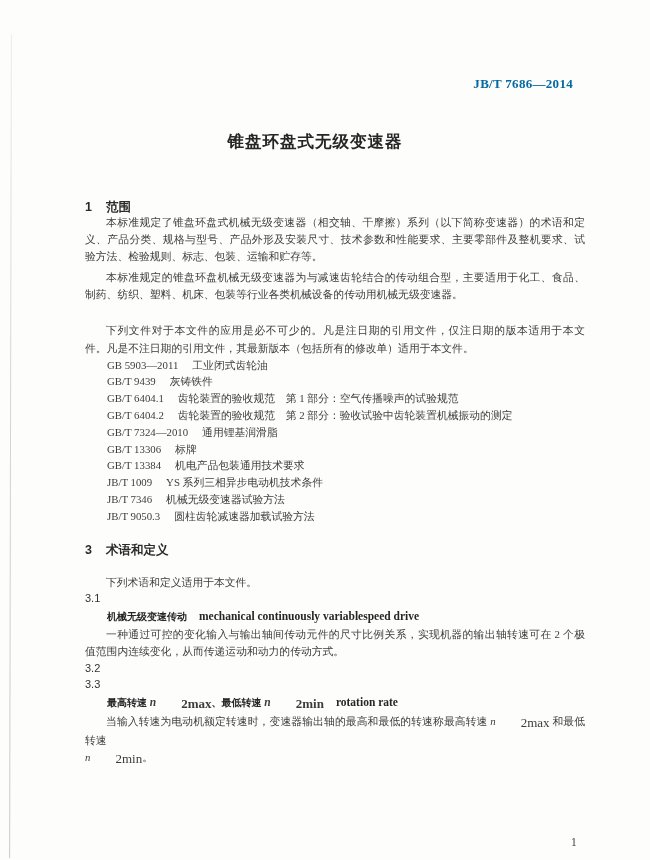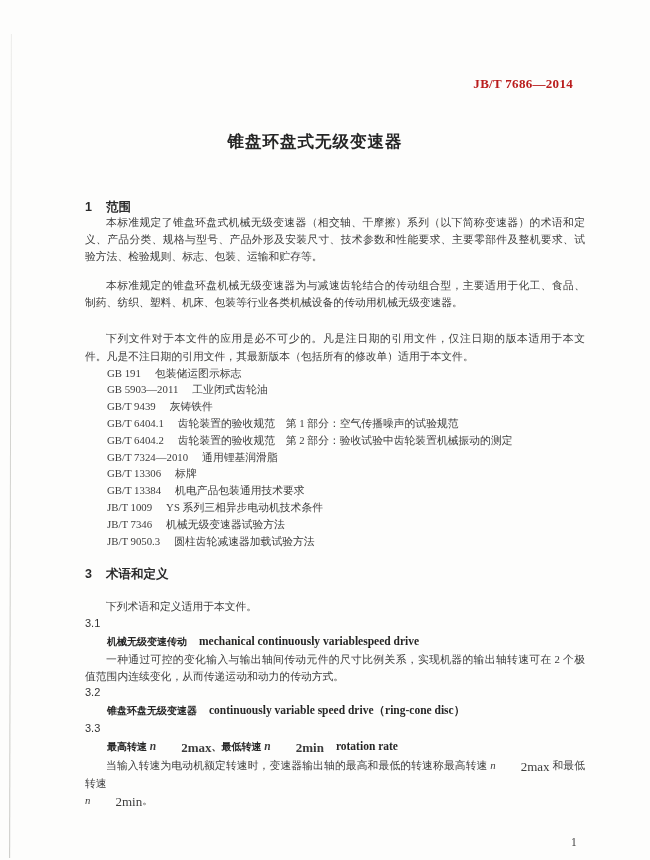--- a/index.html
+++ b/index.html
@@ -10,21 +10,21 @@
     color:#3c3c3c;
   }
   .scan-line {
     position:absolute; left:10px; top:34px; width:1px; height:824px;
     background:linear-gradient(#ececea 0%, #d6d6d2 40%, #c9c9c5 100%);
     transform:rotate(0.12deg);
   }
   .doc-num {
     position:absolute; top:76px; right:77px;
     font-family:"Liberation Serif", serif; font-weight:700;
-    font-size:13px; letter-spacing:0.3px; color:#b91c1c;
+    font-size:13px; letter-spacing:0.3px; color:#0369a1;
   }
   .title {
     position:absolute; top:131px; left:-10px; width:650px; text-align:center;
     font-family:"Liberation Sans", sans-serif; font-weight:700;
     font-size:16.5px; letter-spacing:1px; color:#262626;
   }
   .content { position:absolute; left:85px; top:200px; width:500px; }
   .h {
     font-family:"Liberation Sans", sans-serif; font-weight:700;
     font-size:12.5px; line-height:14px; color:#2b2b2b;
@@ -79,31 +79,30 @@
   <div class="content">
 
     <div class="h h1">
       <span class="hnum">1</span><span>范围</span>
     </div>
     <div class="para">
       <div class="ln ind">本标准规定了锥盘环盘式机械无级变速器（相交轴、干摩擦）系列（以下简称变速器）的术语和定</div>
       <div class="ln">义、产品分类、规格与型号、产品外形及安装尺寸、技术参数和性能要求、主要零部件及整机要求、试</div>
       <div class="ln lleft">验方法、检验规则、标志、包装、运输和贮存等。</div>
     </div>
-    <div class="para" style="margin-top:12px;">
+    <div class="para" style="margin-top:4px;">
       <div class="ln ind">本标准规定的锥盘环盘机械无级变速器为与减速齿轮结合的传动组合型，主要适用于化工、食品、</div>
       <div class="ln lleft">制药、纺织、塑料、机床、包装等行业各类机械设备的传动用机械无级变速器。</div>
     </div>
 
     <div class="intro">
       <div class="ln ind">下列文件对于本文件的应用是必不可少的。凡是注日期的引用文件，仅注日期的版本适用于本文</div>
       <div class="ln lleft">件。凡是不注日期的引用文件，其最新版本（包括所有的修改单）适用于本文件。</div>
     </div>
     <div class="refs">
-      <div class="ref"><span class="rc">GB 191</span><span class="rn">包装储运图示标志</span></div>
       <div class="ref"><span class="rc">GB 5903—2011</span><span class="rn">工业闭式齿轮油</span></div>
       <div class="ref"><span class="rc">GB/T 9439</span><span class="rn">灰铸铁件</span></div>
       <div class="ref"><span class="rc">GB/T 6404.1</span><span class="rn">齿轮装置的验收规范　第 1 部分：空气传播噪声的试验规范</span></div>
       <div class="ref"><span class="rc">GB/T 6404.2</span><span class="rn">齿轮装置的验收规范　第 2 部分：验收试验中齿轮装置机械振动的测定</span></div>
       <div class="ref"><span class="rc">GB/T 7324—2010</span><span class="rn">通用锂基润滑脂</span></div>
       <div class="ref"><span class="rc">GB/T 13306</span><span class="rn">标牌</span></div>
       <div class="ref"><span class="rc">GB/T 13384</span><span class="rn">机电产品包装通用技术要求</span></div>
       <div class="ref"><span class="rc">JB/T 1009</span><span class="rn">YS 系列三相异步电动机技术条件</span></div>
       <div class="ref"><span class="rc">JB/T 7346</span><span class="rn">机械无级变速器试验方法</span></div>
       <div class="ref"><span class="rc">JB/T 9050.3</span><span class="rn">圆柱齿轮减速器加载试验方法</span></div>
@@ -117,23 +116,20 @@
       <div class="ln lleft ind">下列术语和定义适用于本文件。</div>
 
       <div class="tnum">3.1</div>
       <div class="term">
         <span class="tcn">机械无级变速传动</span><span class="ten">mechanical continuously variablespeed drive</span>
       </div>
       <div class="ln ind">一种通过可控的变化输入与输出轴间传动元件的尺寸比例关系，实现机器的输出轴转速可在 2 个极</div>
       <div class="ln lleft">值范围内连续变化，从而传递运动和动力的传动方式。</div>
 
       <div class="tnum">3.2</div>
-      <div class="term">
-        <span class="tcn">锥盘环盘无级变速器</span><span class="ten">continuously variable speed drive（ring-cone disc）</span>
-      </div>
 
       <div class="tnum">3.3</div>
       <div class="term">
         <span class="tcn">最高转速 </span><span class="mvar">n</span><sub class="msub">2max</sub><span class="tcn">、最低转速 </span><span class="mvar">n</span><sub class="msub">2min</sub><span class="ten">rotation rate</span>
       </div>
       <div class="ln lleft ind">
         <span>当输入转速为电动机额定转速时，变速器输出轴的最高和最低的转速称最高转速 </span><span class="mvar">n</span><sub class="msub">2max</sub><span> 和最低转速</span>
       </div>
       <div class="ln lleft">
         <span class="mvar">n</span><sub class="msub">2min</sub><span>。</span>

